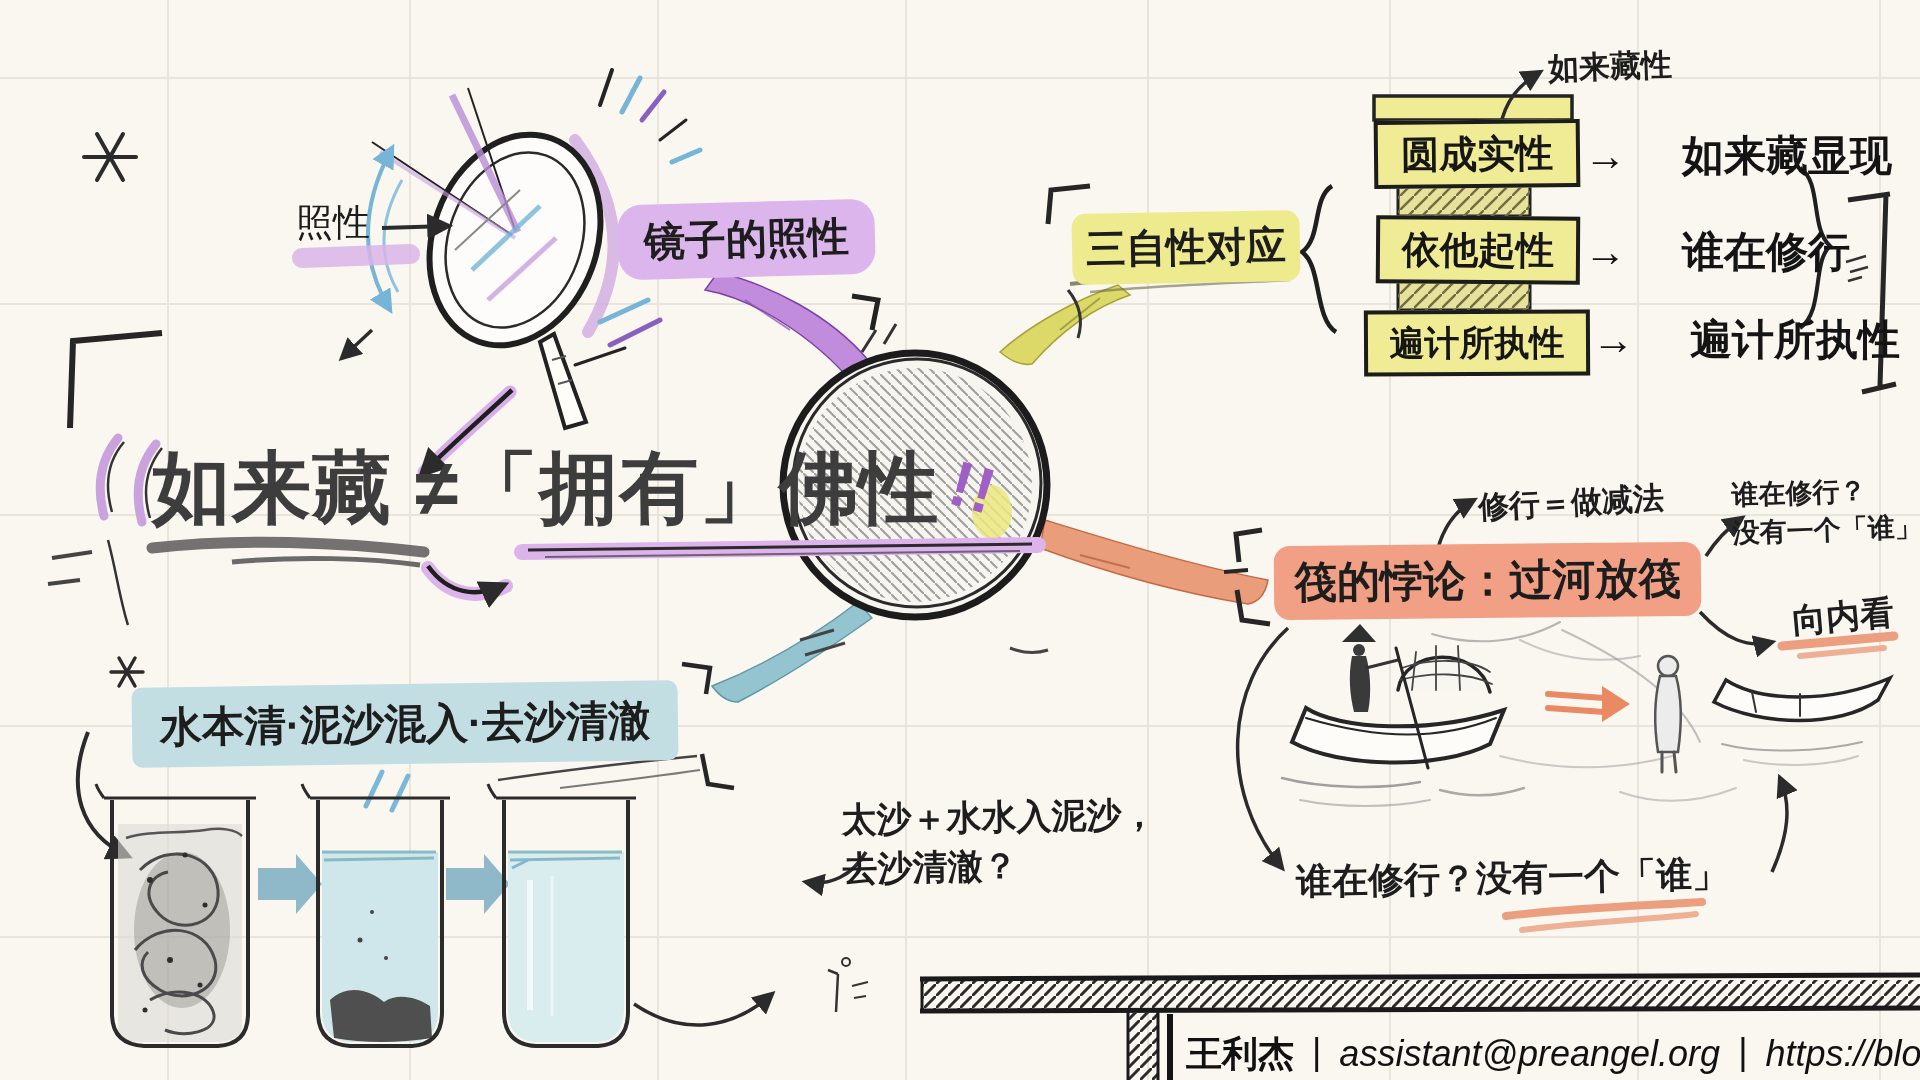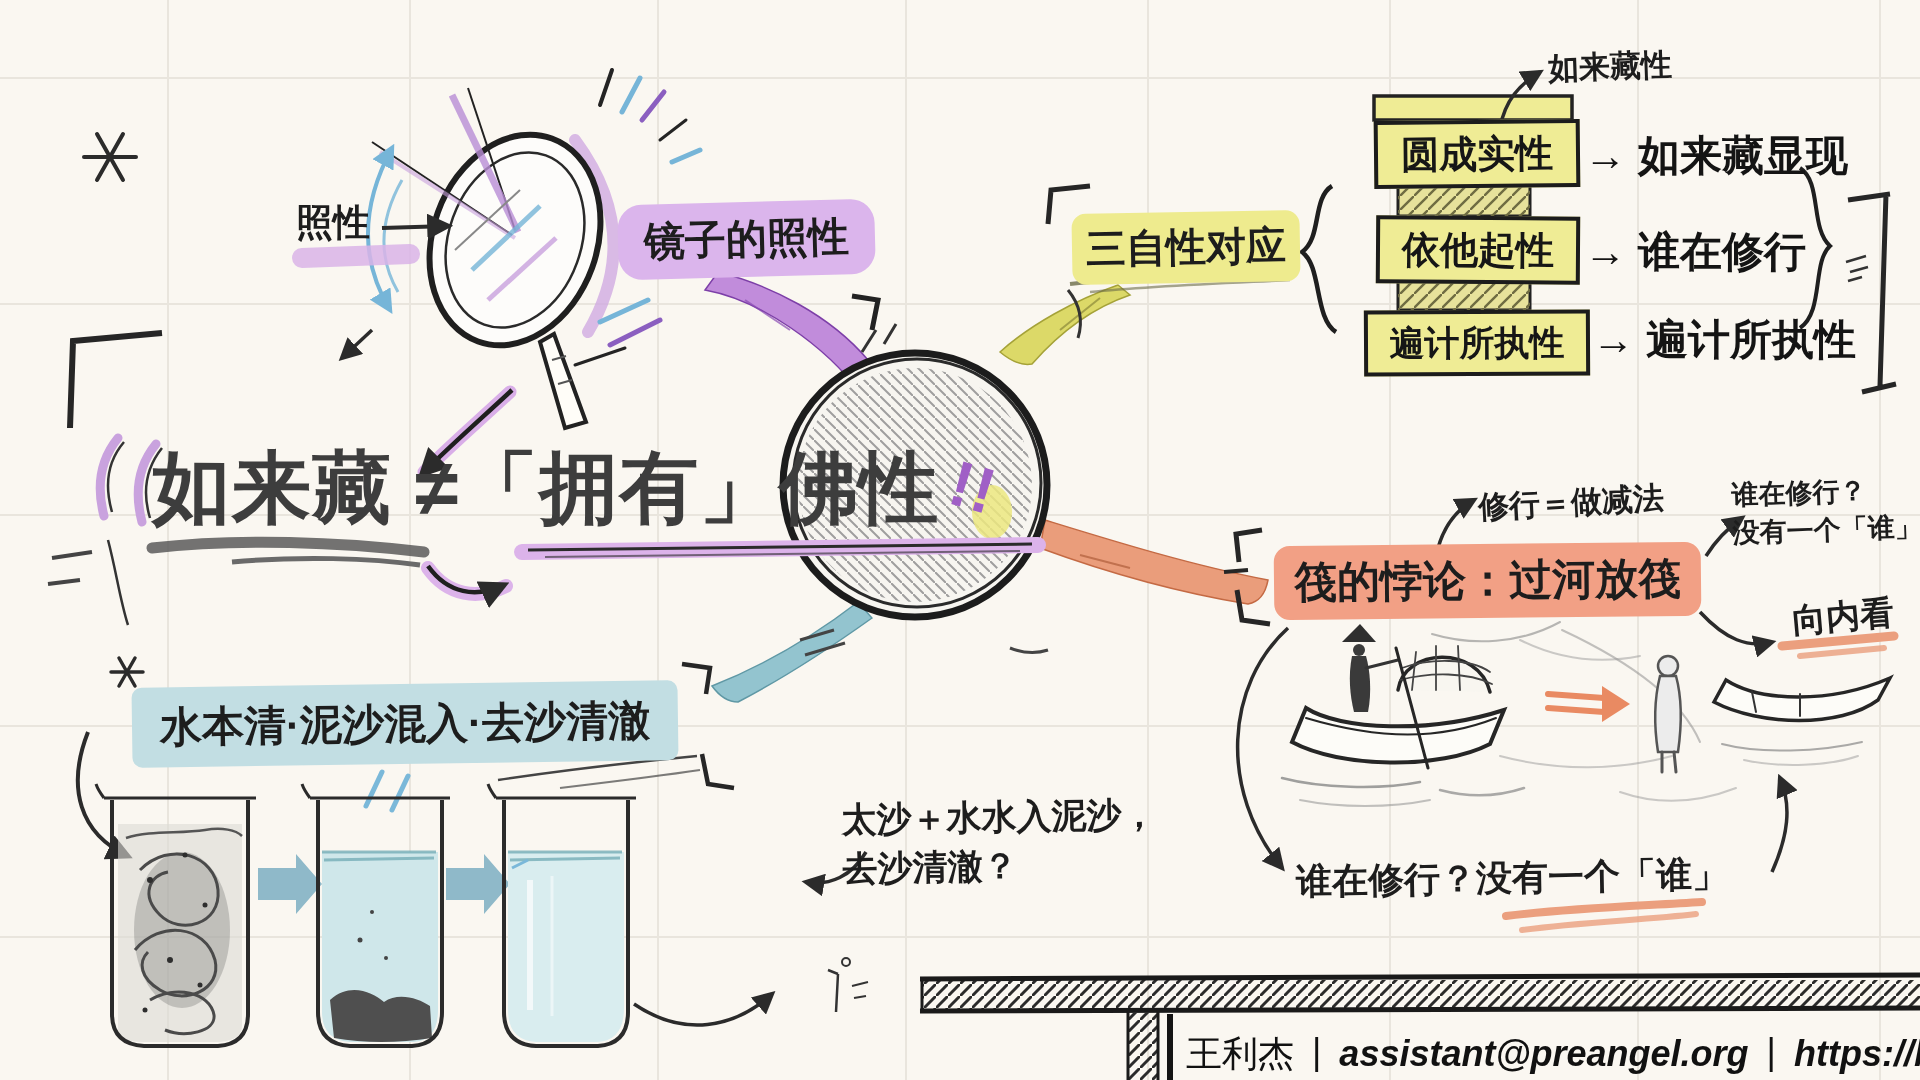--- a/index.html
+++ b/index.html
@@ -4,51 +4,51 @@
 <style>
   html,body{margin:0;padding:0;background:#888;}
   .canvas{
     position:relative;width:1920px;height:1080px;overflow:hidden;
     background:#faf7f1;
     font-family:"Liberation Sans", sans-serif;
   }
   svg.art{position:absolute;left:0;top:0;z-index:1;}
   .txt{position:absolute;z-index:3;color:#1d1d1d;white-space:nowrap;}
   .pill{display:inline-block;}
-  #t-zhaoxing{left:296px;top:198px;font-size:37px;font-weight:700;}
+  #t-zhaoxing{left:296px;top:198px;font-size:37px;font-weight:400;}
   #t-mirror-pill{left:618px;top:202px;padding:10px 26px;background:#dbb5ec;border-radius:24px;
     font-size:41px;font-weight:800;transform:rotate(-1.5deg);}
   #t-title{left:152px;top:436px;font-size:79px;font-weight:900;color:#3d3d3d;letter-spacing:1px;z-index:4;}
   #t-title .bang{display:inline-block;color:#a05fc6;font-size:64px;font-weight:900;
     transform:rotate(16deg) translateY(-6px);margin-left:10px;}
   #t-three-pill{left:1072px;top:212px;padding:8px 14px;background:#eeeb8e;border-radius:14px;
     font-size:40px;font-weight:800;transform:rotate(-1deg);}
   #t-rulaizangxing{left:1548px;top:46px;font-size:31px;font-weight:600;transform:rotate(-2deg);}
   .n-box{position:absolute;z-index:3;background:#efec95;border:4px solid #1c1c1c;
     display:flex;align-items:center;justify-content:center;font-weight:800;color:#161616;}
   #nb1{left:1374px;top:120px;width:198px;height:60px;font-size:38px;transform:rotate(-0.6deg);}
   #nb2{left:1376px;top:216px;width:196px;height:60px;font-size:38px;transform:rotate(0.4deg);}
   #nb3{left:1364px;top:310px;width:218px;height:58px;font-size:35px;transform:rotate(-0.3deg);}
   .n-row{position:absolute;z-index:3;display:flex;align-items:center;gap:12px;color:#141414;}
   .n-row .arr{font-size:42px;font-weight:700;}
-  .n-row .res{font-size:42px;font-weight:800;}
+  .n-row .res{font-size:42px;font-weight:800;padding-left:44px;}
   #nr1{left:1584px;top:128px;} #nr2{left:1584px;top:224px;} #nr3{left:1592px;top:312px;}
   #t-raft-pill{left:1274px;top:544px;padding:8px 20px;background:#f2a085;border-radius:16px;
     font-size:43px;font-weight:800;transform:rotate(-0.6deg);}
   #t-jianfa{left:1478px;top:482px;font-size:31px;font-weight:600;transform:rotate(-3deg);}
   #t-whoright{left:1732px;top:474px;font-size:27px;font-weight:600;transform:rotate(-2deg);line-height:1.4;}
   #t-inward{left:1792px;top:594px;font-size:34px;font-weight:700;transform:rotate(-5deg);}
   #t-whobottom{left:1296px;top:854px;font-size:36px;font-weight:600;transform:rotate(-1deg);}
   #t-water-pill{left:132px;top:684px;padding:12px 28px;background:#c2dee3;border-radius:10px;
     font-size:42px;font-weight:800;transform:rotate(-0.8deg);}
   #t-sandnote{left:842px;top:792px;font-size:35px;font-weight:600;line-height:1.4;transform:rotate(-1deg);}
   #t-footer{left:1186px;top:1030px;font-size:36px;display:flex;gap:18px;align-items:baseline;color:#111;z-index:3;}
-  #t-footer .author{font-weight:400;}
+  #t-footer .author{font-weight:700;}
   #t-footer .sep{font-weight:400;transform:translateY(-2px);}
-  #t-footer .lat{font-style:italic;font-weight:700;}
+  #t-footer .lat{font-style:italic;font-weight:400;}
 </style>
 </head>
 <body>
 
 <div class="canvas">
 
 <svg class="art" width="1920" height="1080" viewBox="0 0 1920 1080">
   <defs>
     <marker id="ah" viewBox="0 0 10 10" refX="8" refY="5" markerWidth="6.5" markerHeight="6.5" orient="auto-start-reverse">
       <path d="M0,0 L10,5 L0,10 z" fill="#2b2b2b"></path>

